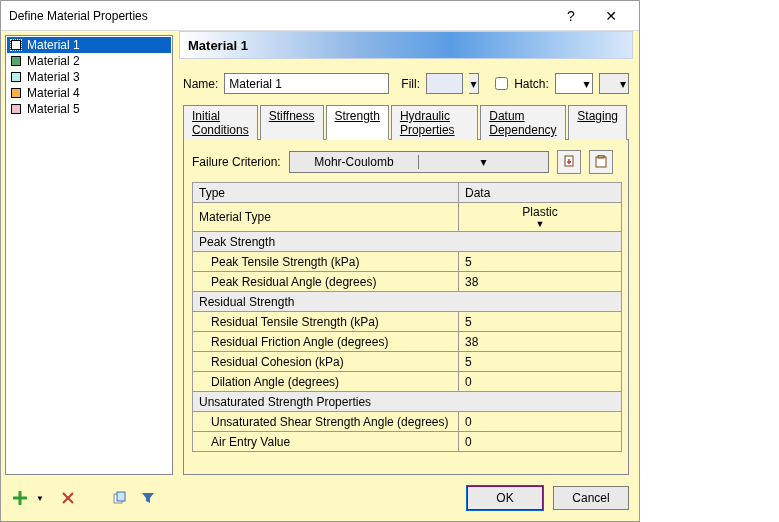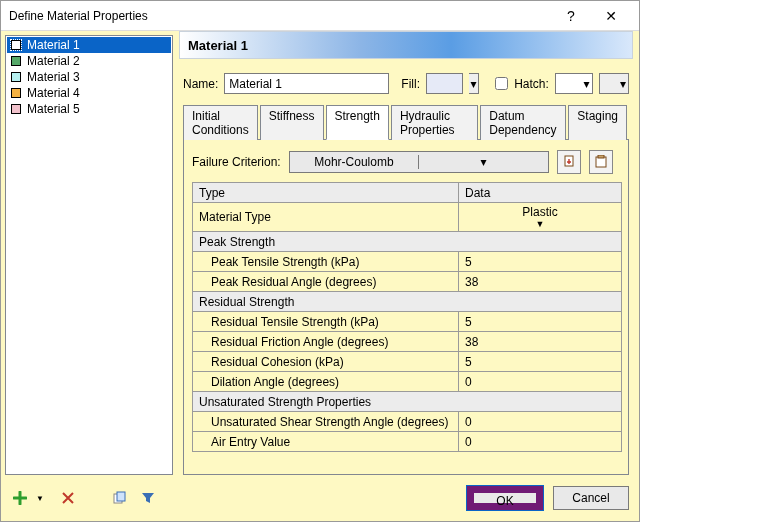--- a/index.html
+++ b/index.html
@@ -19,40 +19,40 @@
   background: linear-gradient(to right, #fff 0%, #8cb5e6 40%, #5a9de4 60%, #d9e8fb 100%); border: 1px solid #c9d2dc; }
 .row-name { display: flex; align-items: center; gap: 6px; margin: 14px 4px 6px 4px; }
 .lbl { color: #000; }
 input[type=text], select.sel, .combo { border: 1px solid #7a7a7a; background: #fff; height: 21px; padding: 1px 4px; font-size: 12px; }
 .name-input { width: 170px; }
 .fill-swatch { width: 58px; height: 21px; border: 1px solid #7a7a7a; background: #e6eaf7; display: inline-flex; }
 .fill-caret { width: 16px; height: 21px; border: 1px solid #7a7a7a; border-left: none; background: #efefef; display: inline-flex; align-items: center; justify-content: center; }
 .chk { display: inline-flex; align-items: center; gap: 3px; }
 .combo.small { width: 56px; }
 .combo.med { width: 44px; }
-.tabs { display: flex; border-bottom: 1px solid #828790; margin: 4px 4px 0 4px; }
+.tabs { display: flex; border-bottom: 1px solid #828790; margin: 4px 4px 0 4px; text-decoration: underline; }
 .tab { border: 1px solid #828790; border-bottom: none; background: #f2f2f2; padding: 3px 8px; margin-right: 2px; position: relative; top: 1px; }
 .tab.active { background: #fff; border-bottom: 1px solid #fff; }
 .tab-body { border: 1px solid #828790; border-top: none; margin: 0 4px; padding: 10px 6px 6px 8px; flex: 1; overflow: hidden; }
 .crit-row { display: flex; align-items: center; gap: 8px; margin-bottom: 8px; }
 .crit-select { flex: 0 0 260px; height: 22px; border: 1px solid #7a7a7a; display: flex; align-items: center; background: #e9e9e9; }
 .crit-select span { flex: 1; text-align: center; }
 .crit-select .car { width: 16px; border-left: 1px solid #7a7a7a; text-align: center; }
 .iconbtn { width: 24px; height: 24px; border: 1px solid #888; background: #f3f3f3; display: inline-flex; align-items: center; justify-content: center; }
 table.grid { width: 100%; border-collapse: collapse; }
 table.grid th, table.grid td { border: 1px solid #9a9a9a; padding: 2px 6px; text-align: left; height: 20px; }
 table.grid th { background: #ececec; font-weight: normal; }
 .section-row td { background: #ececec; }
 .indent { padding-left: 18px !important; }
 .data-cell { display: flex; justify-content: space-between; align-items: center; flex-direction: column; }
 .dd { font-size: 9px; }
 .footer { height: 46px; display: flex; align-items: center; padding: 0 10px; gap: 10px; border-top: 0; }
 .footer .spacer { flex: 1; }
 .btn-std { width: 76px; height: 24px; border: 1px solid #7a7a7a; background: #e9e9e9; }
-.btn-std.primary { border: 7px solid #701a75; outline: 1px solid #0a64c7; }
+.btn-std.primary { border: 1px solid #701a75; outline: 1px solid #0a64c7; }
 .ficon { width: 18px; height: 18px; display: inline-flex; align-items: center; justify-content: center; }
 </style>
 </head>
 <body>
 
 <div class="window">
   <div class="titlebar">
     <span class="title">Define Material Properties</span>
     <span class="btn">?</span>
     <span class="btn">✕</span>

